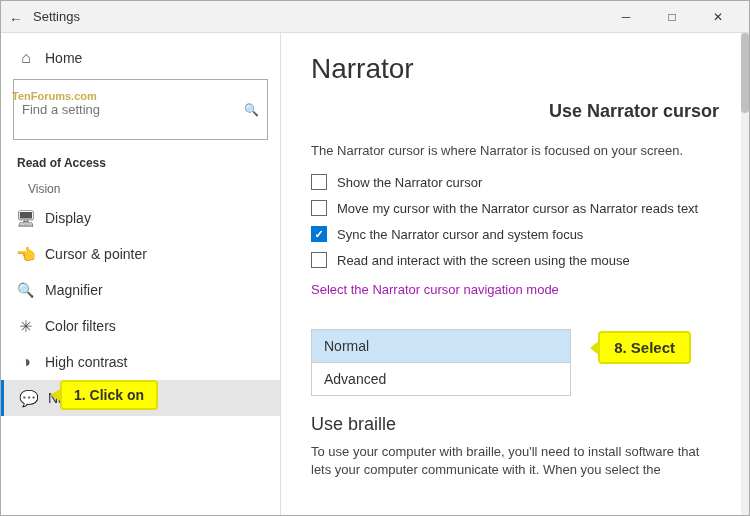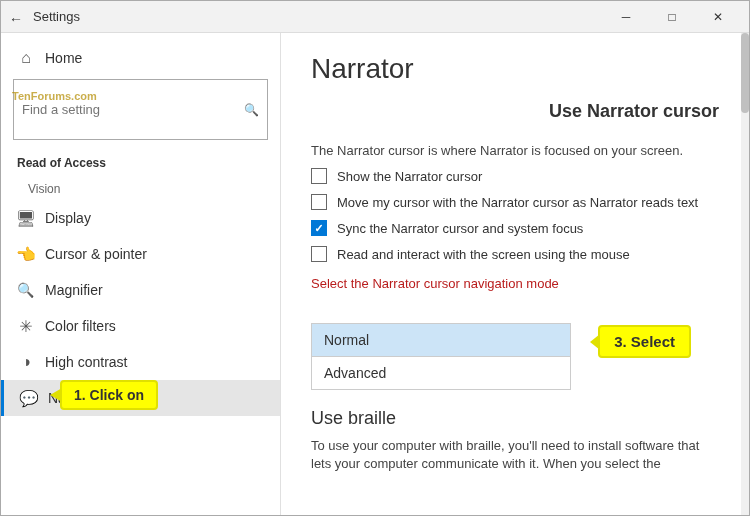--- a/index.html
+++ b/index.html
@@ -153,21 +153,21 @@
     .section-title {
       font-size: 18px;
       font-weight: 700;
       color: #333;
       margin-bottom: 20px;
       text-align: right;
     }
     .section-desc {
       font-size: 13px;
       color: #444;
-      margin-bottom: 8px;
+      margin-bottom: 14px;
       line-height: 1.4;
     }
     .checkbox-row {
       display: flex;
       align-items: flex-end;
       gap: 10px;
       margin-bottom: 10px;
     }
     .checkbox {
       width: 16px;
@@ -188,21 +188,21 @@
       color: #fff;
       font-size: 11px;
       font-weight: bold;
     }
     .checkbox-label {
       font-size: 13px;
       color: #333;
     }
     .nav-mode-label {
       font-size: 13px;
-      color: #b91c1c;
+      color: #a21caf;
       margin: 14px 0 6px 0;
     }
     .dropdown-container {
       position: relative;
       display: inline-block;
       width: 260px;
     }
     .dropdown-option {
       padding: 8px 12px;
       font-size: 14px;
@@ -389,21 +389,21 @@
 
       <div class="nav-mode-label">Select the Narrator cursor navigation mode</div>
 
       
       <div style="position:relative; display:inline-block;margin-top:26px;">
         <div class="dropdown-container">
           <div class="dropdown-option selected">Normal</div>
           <div class="dropdown-option">Advanced</div>
         </div>
         <div class="select-callout">
-          <span>3. Select</span>
+          <span>8. Select</span>
         </div>
       </div>
 
       
       <div class="braille-section">
         <div class="braille-title">Use braille</div>
         <div class="braille-desc">To use your computer with braille, you'll need to install software that lets your computer communicate with it. When you select the</div>
       </div>
 
       

